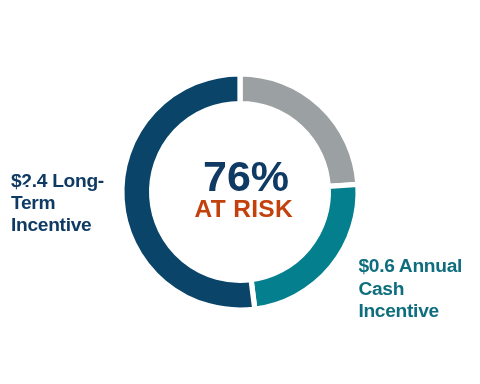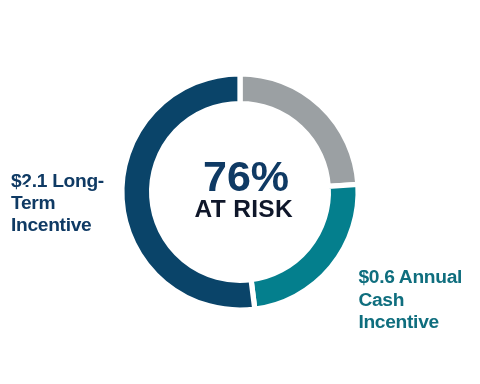--- a/index.html
+++ b/index.html
@@ -54,21 +54,21 @@
     letter-spacing: -0.3px;
     line-height: 22.5px;
     white-space: pre-line;
   }
   #label-base {
     left: 326.4px;
     top: 83.5px;
   }
   #label-annual {
     left: 358.4px;
-    top: 266px;
+    top: 255px;
   }
   #label-lti {
     left: 11.0px;
     top: 169.7px;
     line-height: 22.2px;
   }
   #trim-svg {
     pointer-events: none;
   }
 </style>
@@ -76,26 +76,26 @@
 <body>
 
 <div id="chart-stage">
   <svg class="donut-svg" id="donut-svg" width="480" height="384" viewBox="0 0 480 384" aria-hidden="true">
       <path d="M 240 73.775 A 118.125 118.125 0 0 1 357.8919072955896 184.48286988059988 L 328.2006121248485 186.35088783659694 A 88.375 88.375 0 0 0 240 103.525 Z" fill="#9ba0a3" stroke="#ffffff" stroke-width="5.25"></path>
       <path d="M 357.8919072955896 184.48286988059988 A 118.125 118.125 0 0 1 254.8049882147834 309.0935490927727 L 251.07632451624536 279.578136728667 A 88.375 88.375 0 0 0 328.2006121248485 186.35088783659694 Z" fill="#047f8d" stroke="#ffffff" stroke-width="5.25"></path>
       <path d="M 254.8049882147834 309.0935490927727 A 118.125 118.125 0 1 1 239.99999999999997 73.775 L 239.99999999999997 103.525 A 88.375 88.375 0 1 0 251.07632451624536 279.578136728667 Z" fill="#0a4469" stroke="#ffffff" stroke-width="5.25"></path>
     </svg>
 
   <div class="center-label" id="center-pct" style="color: rgb(15, 58, 100);">76%</div>
-  <div class="center-label" id="center-sub" style="color: #0f172a;">AT RISK</div>
+  <div class="center-label" id="center-sub" style="color: #c2410c;">AT RISK</div>
 
   <div class="seg-label" id="label-annual" style="color: rgb(15, 110, 126);">$0.6 Annual
 Cash
 Incentive</div>
-  <div class="seg-label" id="label-lti" style="color: rgb(15, 58, 100);">$2.1 Long-
+  <div class="seg-label" id="label-lti" style="color: rgb(15, 58, 100);">$2.4 Long-
 Term
 Incentive</div>
 
   <svg class="donut-svg" id="trim-svg" width="480" height="384" viewBox="0 0 480 384" aria-hidden="true">
     <rect x="21.3" y="184.55" width="4.34" height="2.9" fill="#ffffff"></rect>
     <rect x="28.38" y="184.55" width="4.34" height="2.9" fill="#ffffff"></rect>
   </svg>
 </div>
 
 </body></html>

